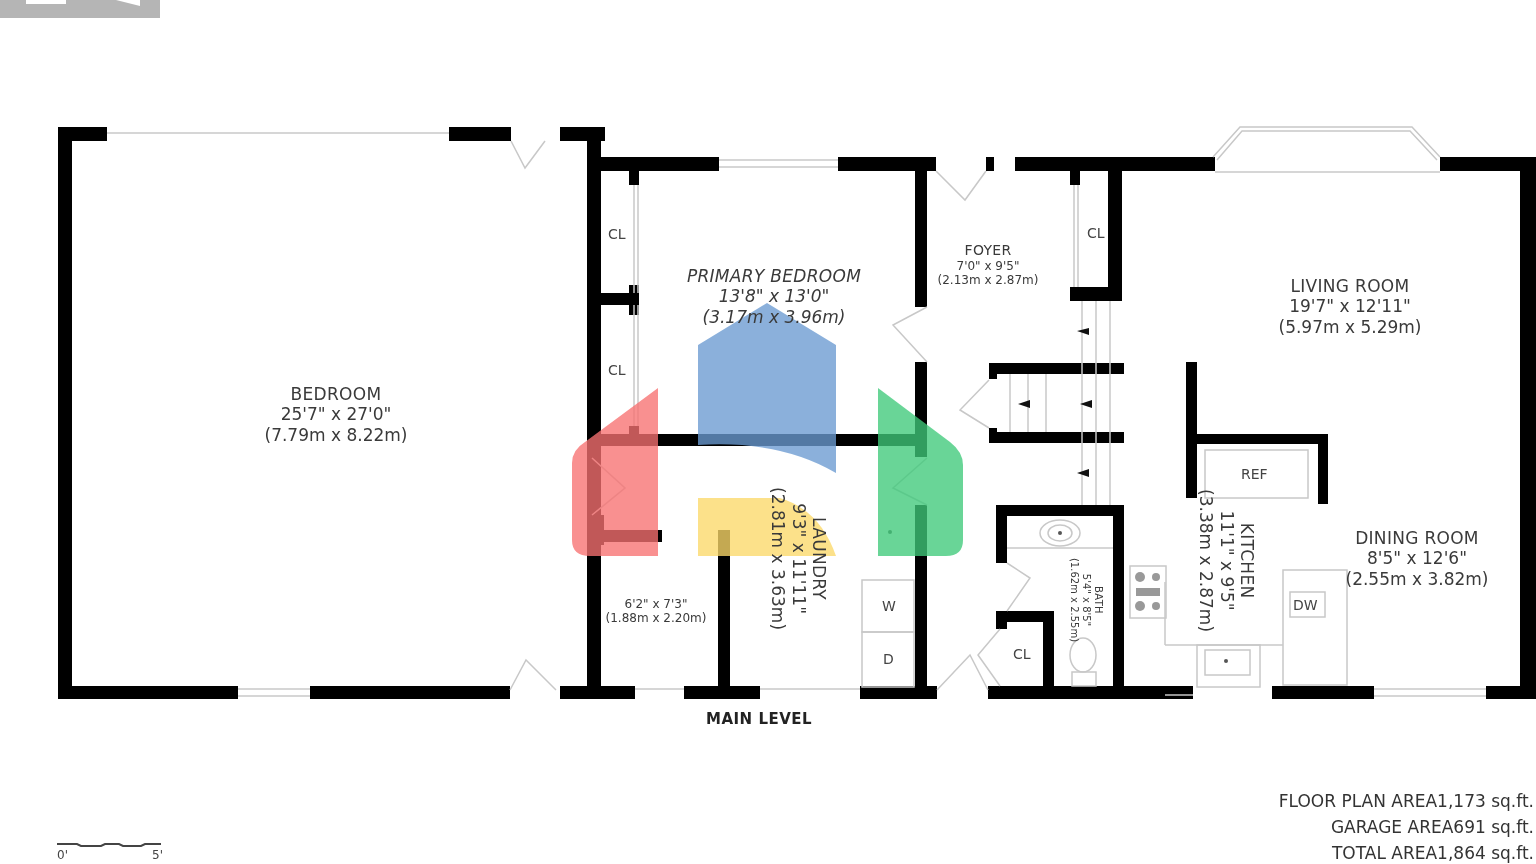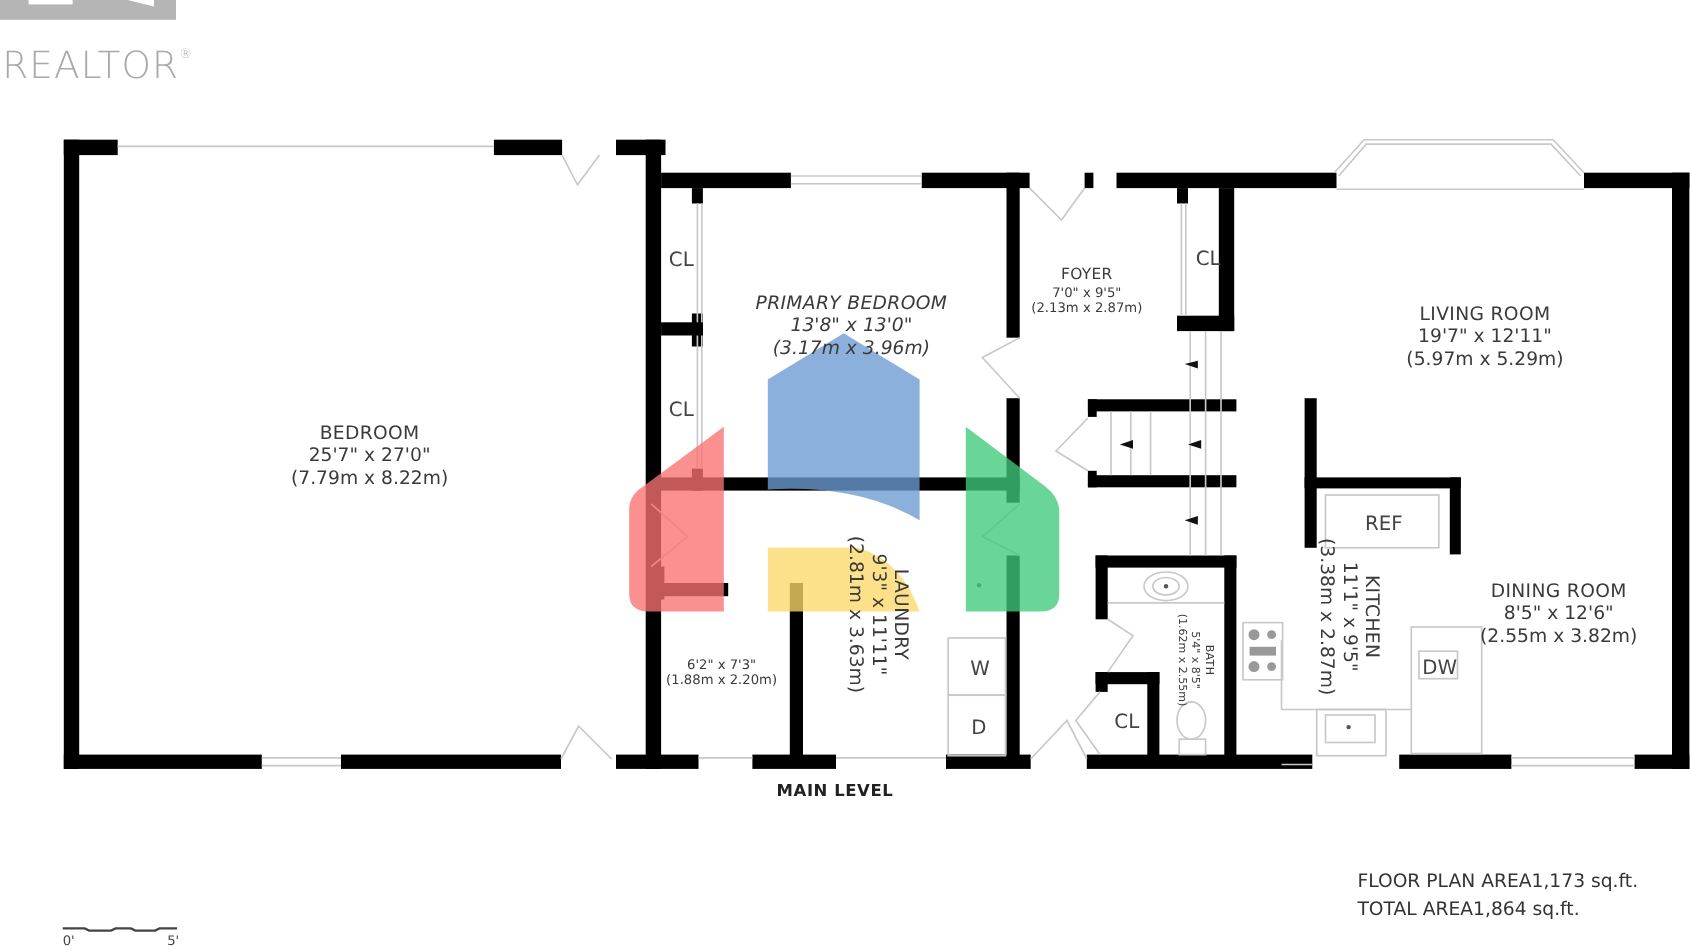--- a/index.html
+++ b/index.html
@@ -10,41 +10,38 @@
   .logo-text { left: 2px; top: 40px; font-size: 34px; color: #a9a9a9; letter-spacing: 1px;
                font-family: "DejaVu Sans", sans-serif; font-weight: 300; }
   .logo-reg { font-size: 12px; vertical-align: top; position: relative; top: 2px; }
   svg.plan { position: absolute; left: 0; top: 0; }
   .room-label { position: absolute; text-align: center; color: #3a3a3a; line-height: 1.2;
                 font-family: "DejaVu Sans", sans-serif; white-space: nowrap; transform: translateX(-50%); }
   .room-label .name { font-size: 17px; letter-spacing: 0.3px; }
   .room-label .dim { font-size: 17px; }
   .room-label.small .dim { font-size: 12px; }
   .room-label.tiny .name, .room-label.tiny .dim { font-size: 10px; }
-  .fixture { position: absolute; font-size: 18px; color: #444; text-align: center;
+  .fixture { position: absolute; font-size: 14px; color: #444; text-align: center;
              font-family: "DejaVu Sans", sans-serif; }
   .level-title { left: 706px; top: 710px; font-size: 15px; font-weight: bold; color: #222;
                  letter-spacing: 0.5px; }
   .area-table { left: 1234px; top: 788px; font-size: 17px; color: #333; line-height: 26px; }
-  .area-row { display: flex; width: 300px; justify-content: flex-start; }
+  .area-row { display: flex; width: 300px; justify-content: flex-end; }
   .scale { left: 55px; top: 840px; width: 110px; height: 24px; }
   .scale-label { font-size: 12px; color: #444; position: absolute; top: 8px; }
 </style>
 </head>
 <body>
 
 <div class="abs logo">
   <svg width="170" height="40" style="position:absolute;left:0;top:-6px">
     <rect x="0" y="0" width="160" height="24" fill="#b5b5b5"></rect>
     <rect x="26" y="0" width="40" height="10" fill="#fff"></rect>
     <polygon points="92,0 140,0 140,12" fill="#fff"></polygon>
   </svg>
-  <div class="abs logo-text">
-    <span>REALTOR</span><span class="logo-reg">®</span>
-  </div>
 </div>
 
 <svg class="plan" width="1536" height="864">
   <g fill="#000">
 
     <rect x="58" y="127" width="49" height="14"></rect>
     <rect x="58" y="127" width="14" height="572"></rect>
     <rect x="449" y="127" width="62" height="14"></rect>
     <rect x="560" y="127" width="45" height="14"></rect>
     <rect x="58" y="686" width="180" height="13"></rect>
@@ -241,20 +238,24 @@
 <div class="fixture" style="left:883px;top:651px;">D</div>
 
 <div class="abs level-title">MAIN LEVEL</div>
 
 <div class="abs area-table">
   <div class="area-row">
     <span>FLOOR PLAN AREA</span>
     <span>1,173 sq.ft.</span>
   </div>
   <div class="area-row">
+    <span>GARAGE AREA</span>
+    <span>691 sq.ft.</span>
+  </div>
+  <div class="area-row">
     <span>TOTAL AREA</span>
     <span>1,864 sq.ft.</span>
   </div>
 </div>
 
 <div class="abs scale">
   <svg width="110" height="10" style="position:absolute;left:0;top:0">
     <path d="M2 4 L22 4 L26 6 L46 6 L50 4 L64 4 L68 6 L86 6 L90 4 L106 4" stroke="#444" stroke-width="2" fill="none"></path>
   </svg>
   <span class="scale-label" style="left:2px;">0'</span>

